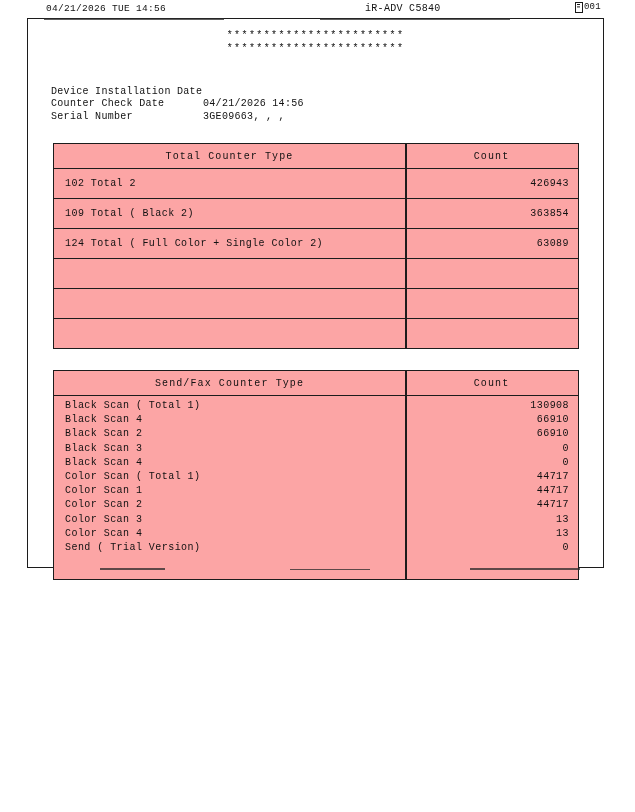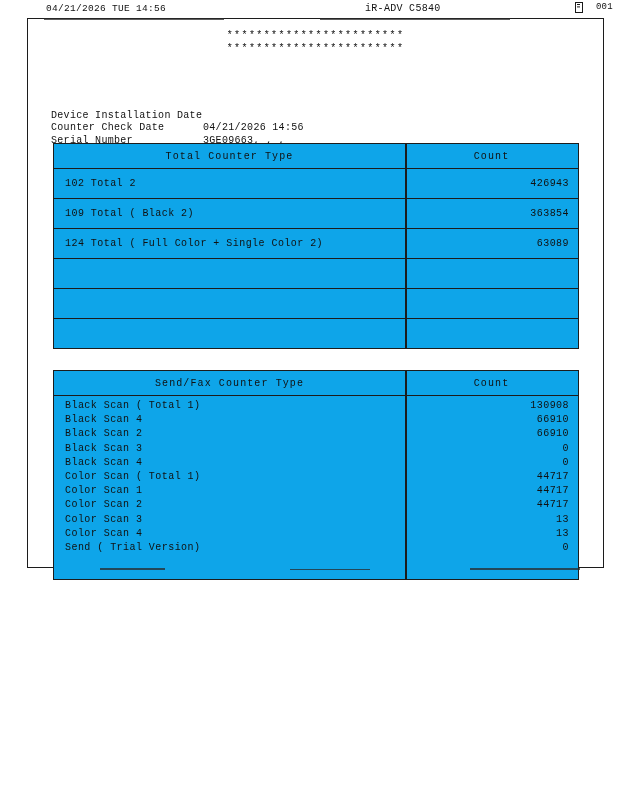--- a/index.html
+++ b/index.html
@@ -42,21 +42,21 @@
     white-space: nowrap;
   }
   .fax-page {
     position: absolute;
     left: 575px;
     top: -1px;
     font-size: 9px;
     white-space: nowrap;
     display: flex;
     align-items: center;
-    gap: 13px;
+    gap: 1px;
   }
   .page-glyph {
     display: inline-block;
     width: 8px;
     height: 10px;
     position: relative;
     vertical-align: -1px;
   }
   .page-glyph::before {
     content: "";
@@ -112,40 +112,39 @@
     white-space: nowrap;
   }
 
   
   .info-block {
     position: absolute;
     left: 23px;
     top: 67px;
     font-size: 10px;
     line-height: 12.4px;
-    margin-top: 24px;
   }
   .info-row {
     display: flex;
     white-space: nowrap;
   }
   .info-label {
     width: 152px;
     letter-spacing: 0.3px;
   }
   .info-value {
     letter-spacing: 0.3px;
   }
 
   
   .ctable {
     position: absolute;
     border: 1.5px solid #1c1c1c;
     box-sizing: border-box;
-    background: #0ea5e9;
+    background: #fca5a5;
   }
   #total-counter-table {
     left: 25px;
     top: 124px;
     width: 526px;
     height: 206px;
   }
   #sendfax-counter-table {
     left: 25px;
     top: 351px;

